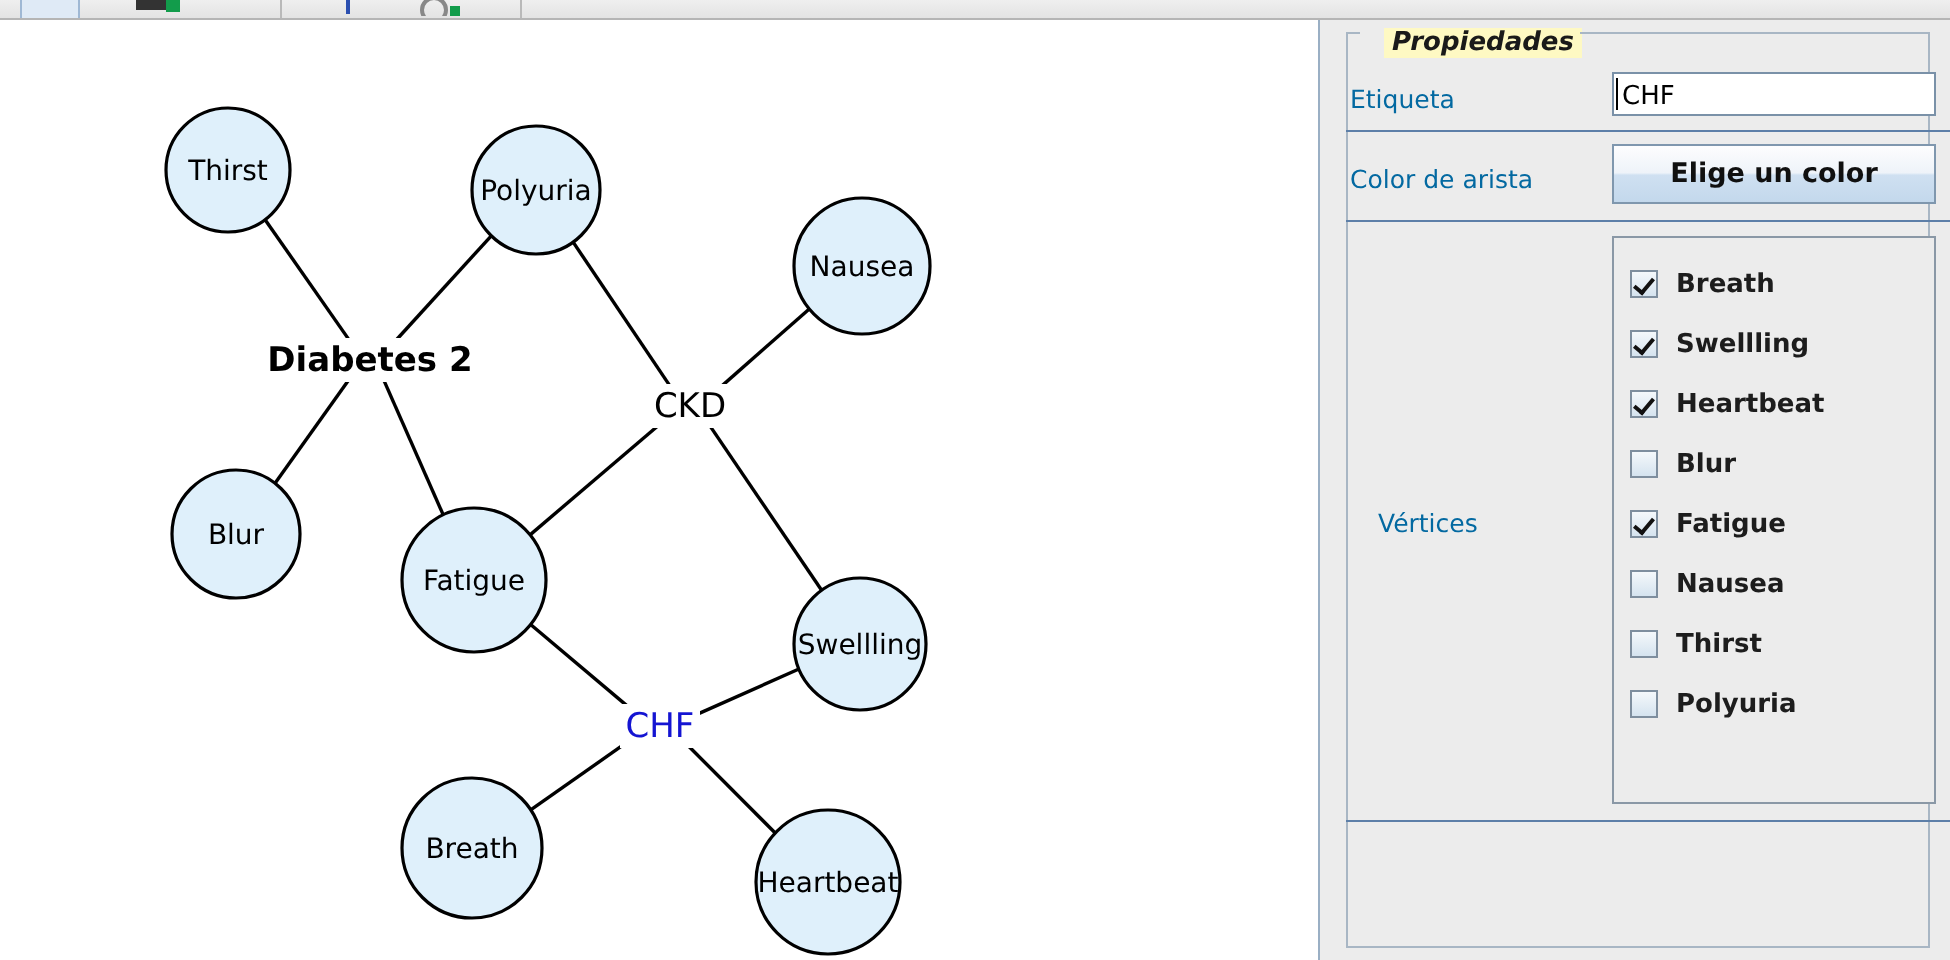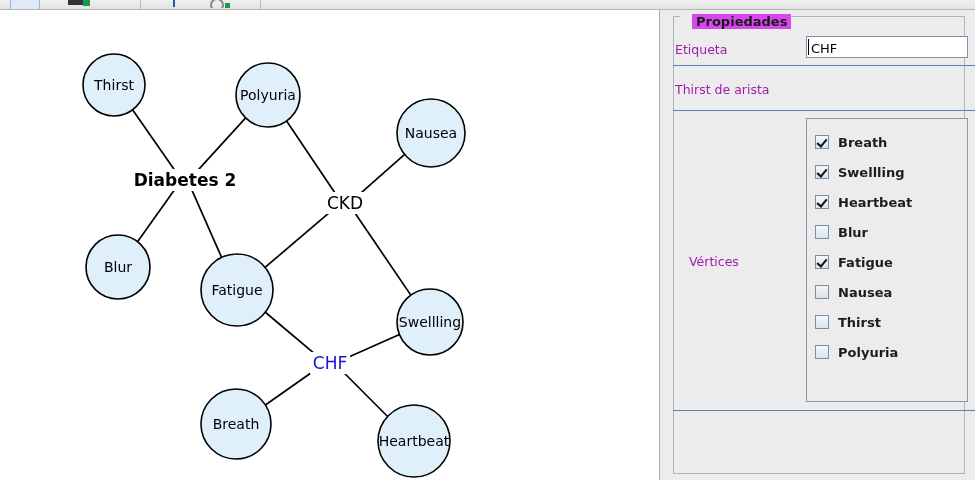--- a/index.html
+++ b/index.html
@@ -53,25 +53,25 @@
     border:1px solid #a8b6c4;border-top:none;box-sizing:border-box;
   }
   .grp:before,.grp:after{
     content:"";position:absolute;top:0;height:1px;background:#a8b6c4;
   }
   .grp:before{left:0;width:6px;}
   .grp:after{right:0;left:116px;}
   .grp-title{
     position:absolute;left:18px;top:-2px;
     font-size:13px;font-weight:bold;color:#1a1a1a;
-    background:#d946ef;padding:0 4px;
+    background:#fef9c3;padding:0 4px;font-style:italic;
   }
 
   .row-label{
-    position:absolute;font-size:12.5px;color:#a21caf;
+    position:absolute;font-size:12.5px;color:#0369a1;
     font-family:"DejaVu Sans","Liberation Sans",sans-serif;
   }
   .sep{position:absolute;left:673px;width:302px;height:1px;background:#5d7fa8;}
 
   .textfield{
     position:absolute;left:806px;top:36px;width:162px;height:22px;
     background:#fff;border:1px solid #7a91a8;box-sizing:border-box;
     font-size:13px;color:#000;padding:2px 0 0 4px;outline:none;
     font-family:"DejaVu Sans","Liberation Sans",sans-serif;
   }
@@ -182,21 +182,22 @@
       <span class="grp-title">Propiedades</span>
     </div>
   </div>
 
   <div class="row-label" style="left:675px;top:42px;">Etiqueta</div>
   <input class="textfield" value="CHF" style="">
   <div class="caret"></div>
 
   <div class="sep" style="top:65px;"></div>
 
-  <div class="row-label" style="left:675px;top:82px;">Thirst de arista</div>
+  <div class="row-label" style="left:675px;top:82px;">Color de arista</div>
+  <div class="colorbtn">Elige un color</div>
 
   <div class="sep" style="top:110px;"></div>
 
   <div class="row-label" style="left:689px;top:254px;">Vértices</div>
   <div class="listbox" id="vertex-list">
       <div class="cbrow">
         <span class="cbbox on"></span>
         <span class="cbtext">Breath</span>
       </div>
       <div class="cbrow">

